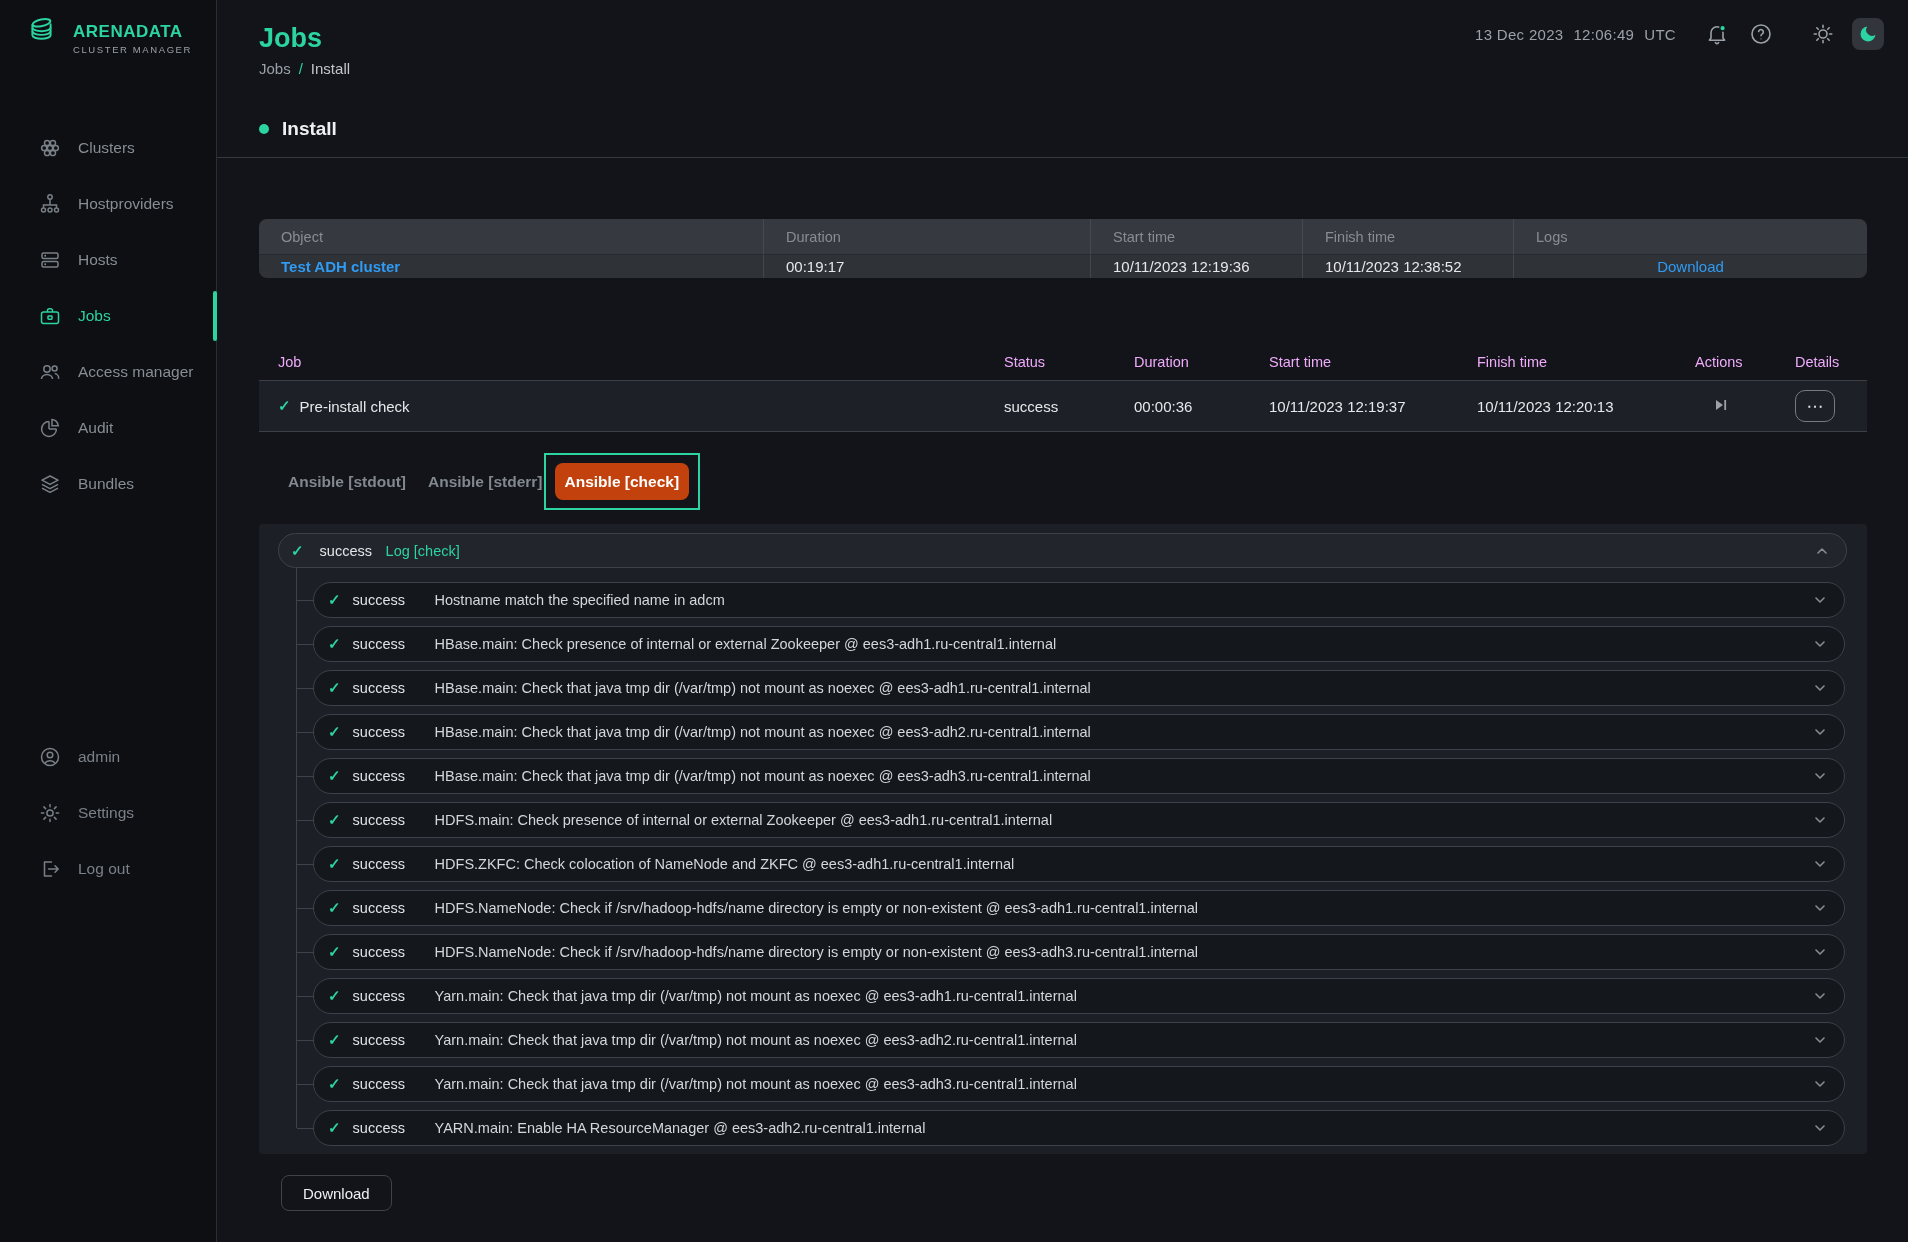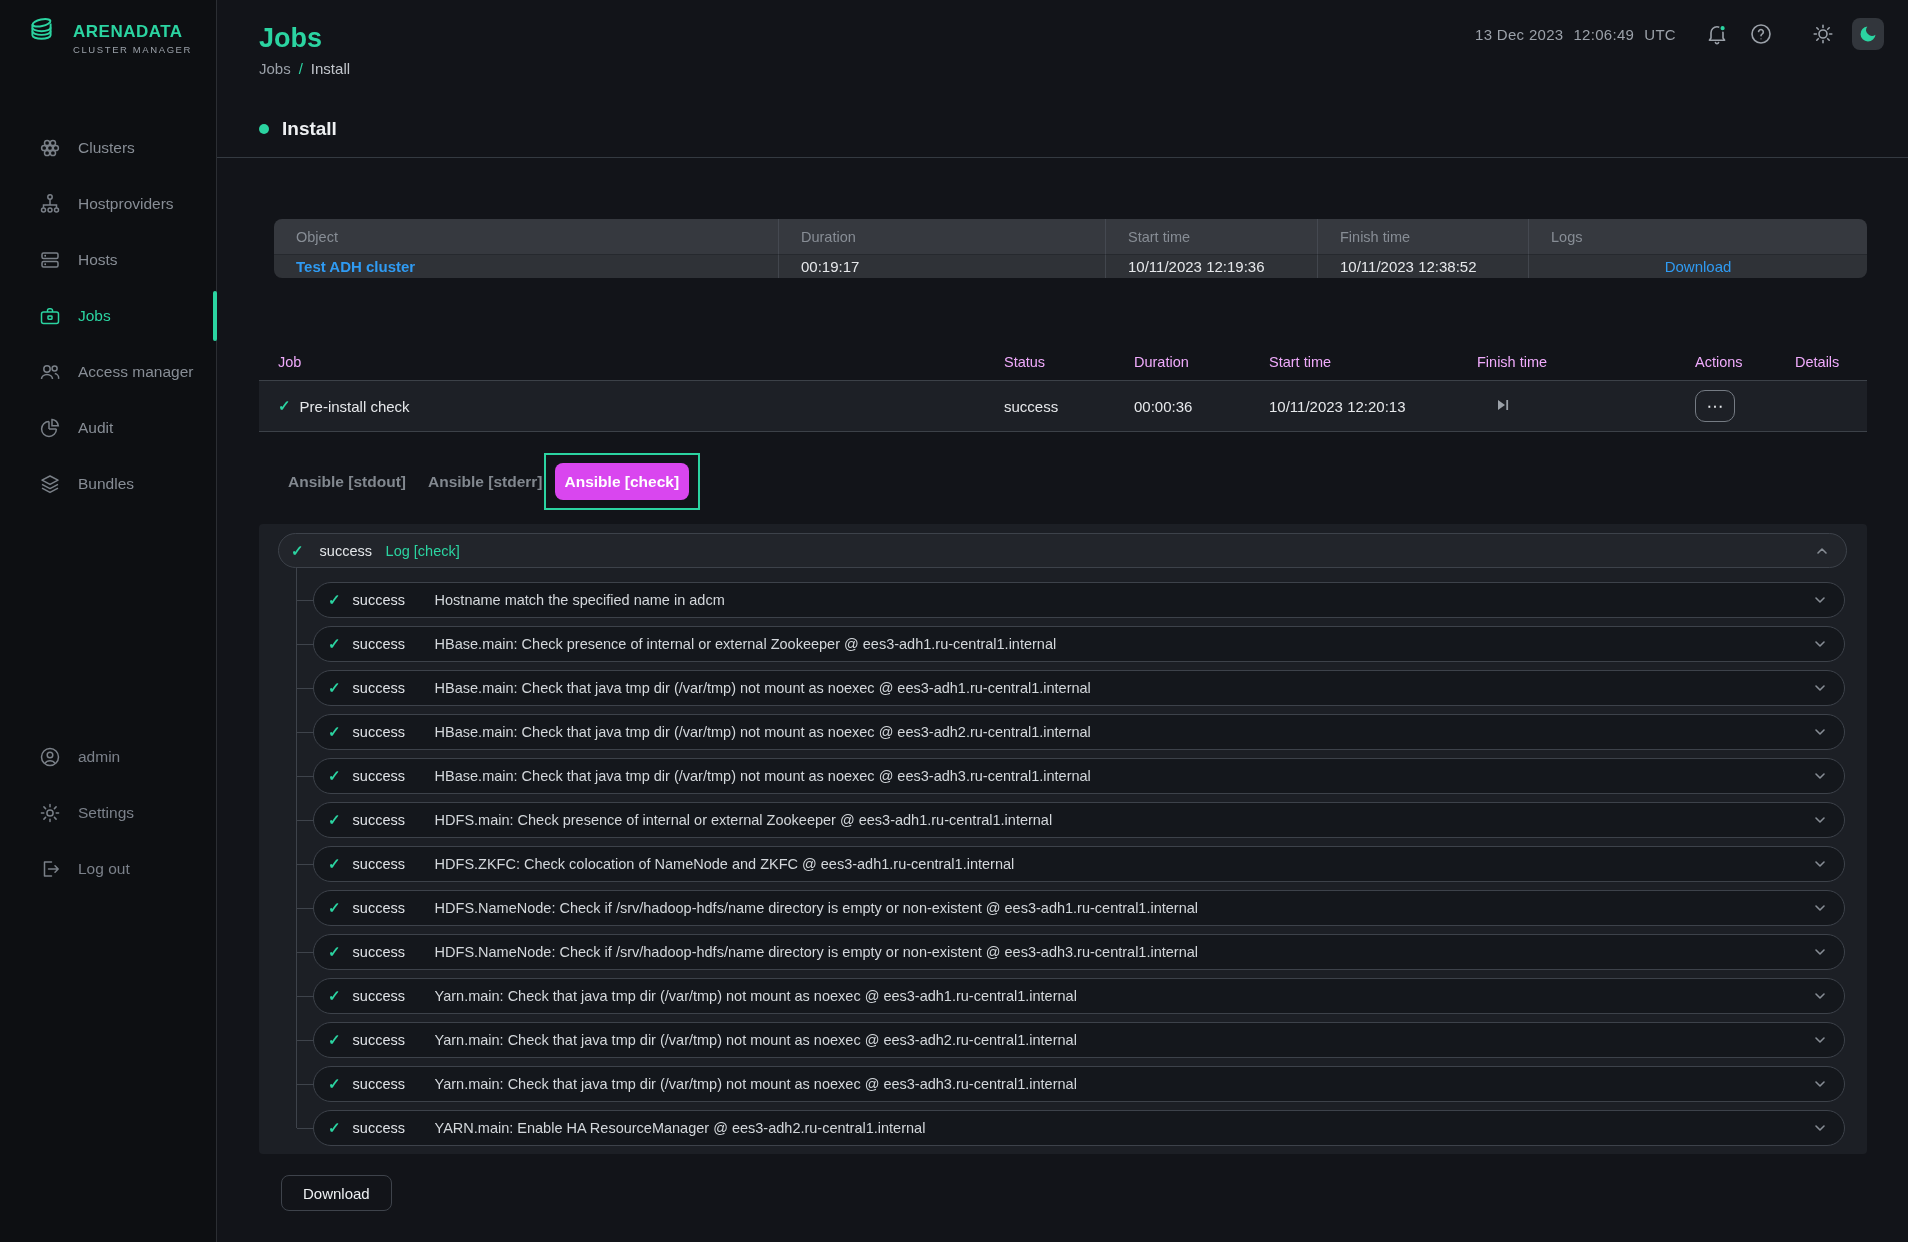--- a/index.html
+++ b/index.html
@@ -36,21 +36,21 @@
   .theme-btn svg { width:20px; height:20px; fill:#2bd4a1; }
 
   .install-row { margin:27px 0 0 42px; height:24px; display:flex; align-items:center; gap:13px; }
   .status-dot { width:10px; height:10px; border-radius:50%; background:#2bd4a1; }
   .install-title { font-size:19px; font-weight:bold; color:#eef0f2; }
   .page-divider { margin-top:16px; border:none; border-top:1px solid #343a41; }
 
   .content { padding-left:42px; padding-right:41px; }
 
   
-  .object-table { margin-top:61px; border-radius:8px; overflow:hidden; font-size:15px;margin-left:15px; }
+  .object-table { margin-top:61px; border-radius:8px; overflow:hidden; font-size:15px; }
   .ot-row { display:grid; grid-template-columns:504px 327px 212px 211px 1fr; }
   .ot-head { background:#36393f; color:#878d95; font-size:14.5px; }
   .ot-head .cell { height:35px; border-left:1px solid #454951; }
   .ot-body { background:#2f3237; }
   .ot-body .cell { height:24px; border-left:1px solid #42464d; border-top:1px solid #26292e; }
   .cell { display:flex; align-items:center; padding-left:22px; }
   .cell:first-child { border-left:none !important; }
   .cell.center { justify-content:center; padding-left:0; }
   a.link { color:#2f9bf3; text-decoration:none; font-weight:bold; cursor:pointer; }
   a.link.normal { font-weight:normal; }
@@ -64,21 +64,21 @@
   .jt-body .jcell { height:50px; }
   .jcell { display:flex; align-items:center; }
   .jcell.first { padding-left:19px; gap:9px; }
   .check { color:#2bd4a1; font-weight:bold; font-size:15px; }
   .skip-icon { color:#9ba1a8; margin-left:17px; cursor:pointer; }
   .details-btn { margin-left:0; width:40px; height:32px; border:1px solid #757b83; border-radius:10px; background:transparent; color:#e6e8eb; font-size:17px; line-height:1; cursor:pointer; display:flex; align-items:center; justify-content:center; }
 
   
   .tabs { margin-top:31px; padding-left:19px; display:flex; align-items:center; gap:2px; height:37px; }
   .tab { padding:0 10px; height:37px; display:flex; align-items:center; color:#82888f; font-size:15.5px; font-weight:bold; cursor:pointer; border-radius:8px; }
-  .tab.active { background:#d946ef; color:#ffffff; position:relative; }
+  .tab.active { background:#c2410c; color:#ffffff; position:relative; }
   .tab.active::after { content:''; position:absolute; inset:-10px -11px; border:2px solid #2bd4a1; pointer-events:none; }
 
   
   .log-panel { margin-top:24px; background:#1c1f25; border-radius:4px; padding:9px 20px 8px 19px; position:relative; height:630px; }
   .trunk { position:absolute; left:37px; top:44px; width:1px; height:560px; background:#3e434b; }
   .acc-header { height:35px; border:1px solid #3d424a; background:#22252b; border-radius:18px; display:flex; align-items:center; padding:0 16px 0 12px; position:relative; z-index:1; cursor:pointer; }
   .acc-header .check { margin-right:16px; }
   .acc-status { color:#e3e6e9; font-size:14.5px; width:58px; }
   .acc-link { color:#2bd4a1; font-size:14.5px; margin-left:8px; cursor:pointer; }
   .acc-chevron { margin-left:auto; color:#868c94; display:flex; }
@@ -289,20 +289,21 @@
           <div class="jcell">Actions</div>
           <div class="jcell">Details</div>
         </div>
         <div class="jt-row jt-body">
           <div class="jcell first">
             <span class="check">✓</span>
             <span>Pre-install check</span>
           </div>
           <div class="jcell">success</div>
           <div class="jcell">00:00:36</div>
+          <div class="jcell">10/11/2023 12:19:37</div>
           <div class="jcell">10/11/2023 12:20:13</div>
           <div class="jcell">
             <span class="skip-icon">
               <svg width="18" height="18" viewBox="0 0 18 18">
                   <path d="M4 4 L11 9 L4 14 Z" fill="currentColor"></path>
                   <rect x="12.3" y="4" width="1.8" height="10" fill="currentColor"></rect>
                 </svg>
             </span>
           </div>
           <div class="jcell">

